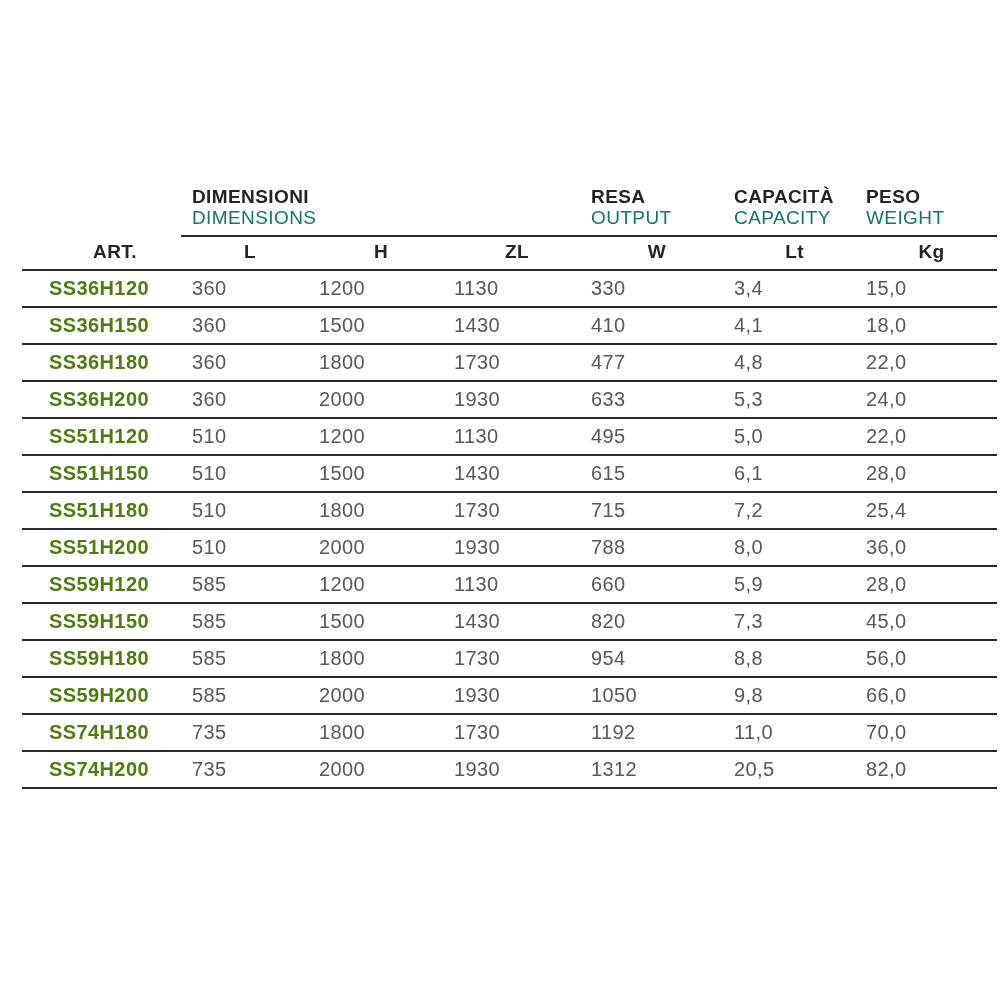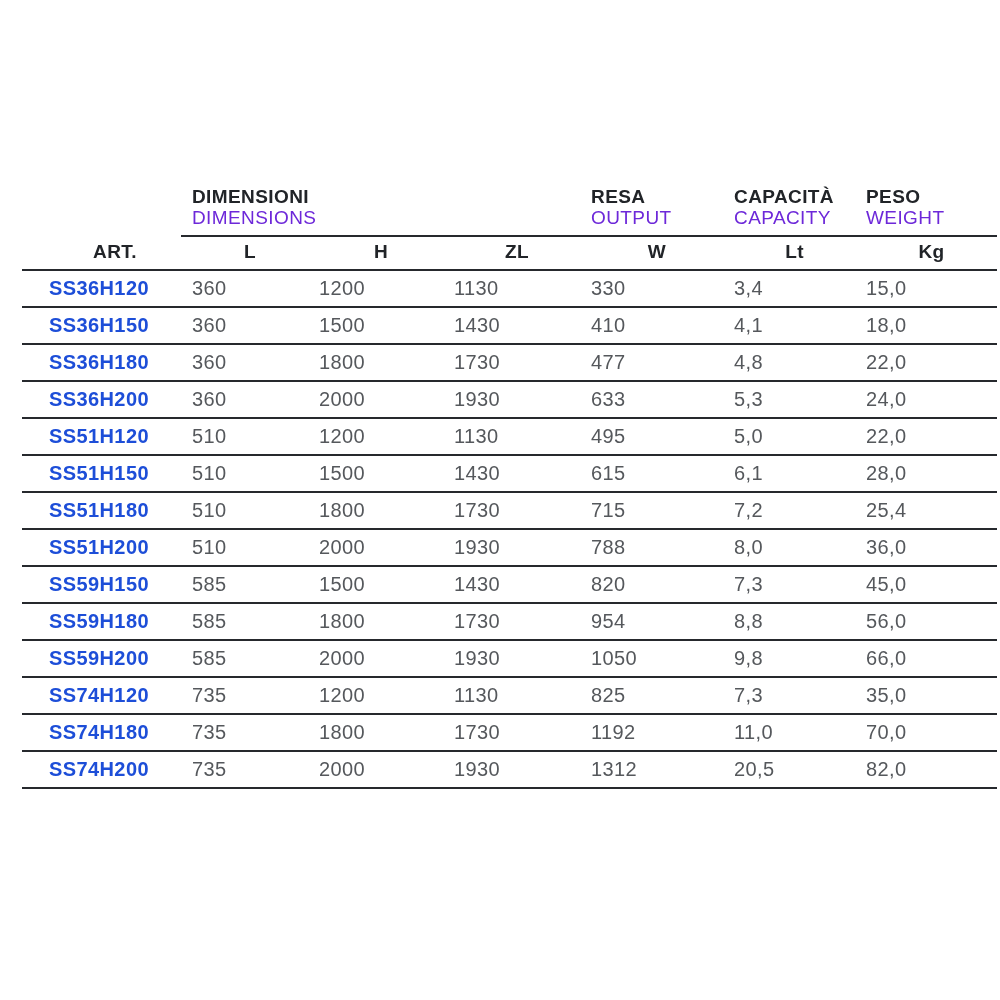--- a/index.html
+++ b/index.html
@@ -44,21 +44,21 @@
     font-weight: 700;
     color: #212428;
     letter-spacing: 0.4px;
     white-space: nowrap;
   }
   .grp-secondary {
     display: block;
     font-size: 19px;
     line-height: 21px;
     font-weight: 400;
-    color: #6d28d9;
+    color: #0f766e;
     letter-spacing: 0.4px;
     white-space: nowrap;
   }
   
   tr.sub-row th {
     height: 30px;
     vertical-align: middle;
     text-align: center;
     padding: 0 0 2px 11px;
     font-size: 19px;
@@ -76,21 +76,21 @@
     vertical-align: middle;
     text-align: left;
     padding: 0 0 0 11px;
     border-bottom: 2px solid #26292d;
     white-space: nowrap;
   }
   tbody td.art {
     padding-left: 27px;
     font-size: 20px;
     font-weight: 700;
-    color: #1d4ed8;
+    color: #4d7c0f;
     letter-spacing: 0.4px;
   }
   tbody td.val {
     font-size: 20px;
     font-weight: 400;
     color: #55585c;
     letter-spacing: 0.4px;
   }
 </style>
 </head>
@@ -204,20 +204,29 @@
         <tr>
           <td class="art">SS51H200</td>
           <td class="val">510</td>
           <td class="val">2000</td>
           <td class="val">1930</td>
           <td class="val">788</td>
           <td class="val">8,0</td>
           <td class="val">36,0</td>
         </tr>
         <tr>
+          <td class="art">SS59H120</td>
+          <td class="val">585</td>
+          <td class="val">1200</td>
+          <td class="val">1130</td>
+          <td class="val">660</td>
+          <td class="val">5,9</td>
+          <td class="val">28,0</td>
+        </tr>
+        <tr>
           <td class="art">SS59H150</td>
           <td class="val">585</td>
           <td class="val">1500</td>
           <td class="val">1430</td>
           <td class="val">820</td>
           <td class="val">7,3</td>
           <td class="val">45,0</td>
         </tr>
         <tr>
           <td class="art">SS59H180</td>
@@ -231,29 +240,20 @@
         <tr>
           <td class="art">SS59H200</td>
           <td class="val">585</td>
           <td class="val">2000</td>
           <td class="val">1930</td>
           <td class="val">1050</td>
           <td class="val">9,8</td>
           <td class="val">66,0</td>
         </tr>
         <tr>
-          <td class="art">SS74H120</td>
-          <td class="val">735</td>
-          <td class="val">1200</td>
-          <td class="val">1130</td>
-          <td class="val">825</td>
-          <td class="val">7,3</td>
-          <td class="val">35,0</td>
-        </tr>
-        <tr>
           <td class="art">SS74H180</td>
           <td class="val">735</td>
           <td class="val">1800</td>
           <td class="val">1730</td>
           <td class="val">1192</td>
           <td class="val">11,0</td>
           <td class="val">70,0</td>
         </tr>
         <tr>
           <td class="art">SS74H200</td>

